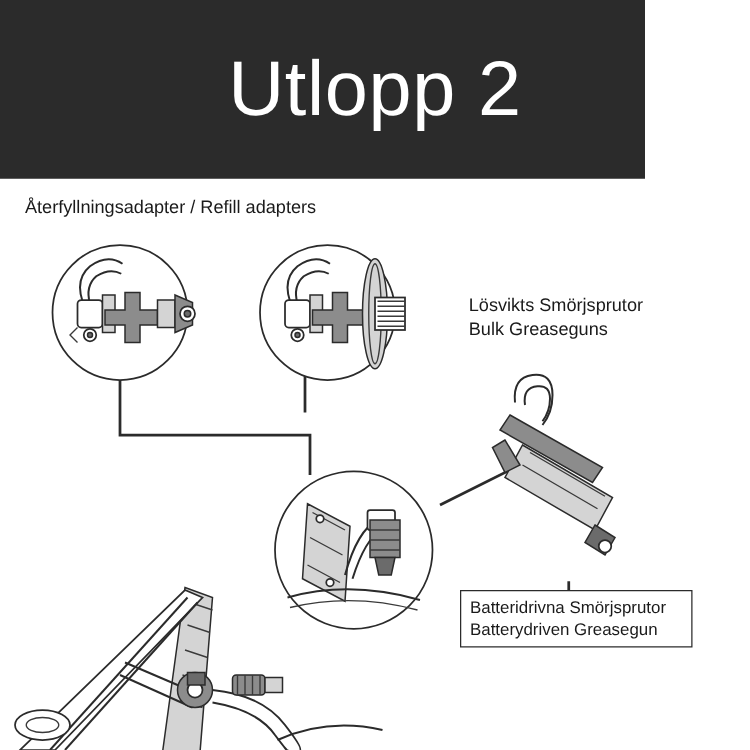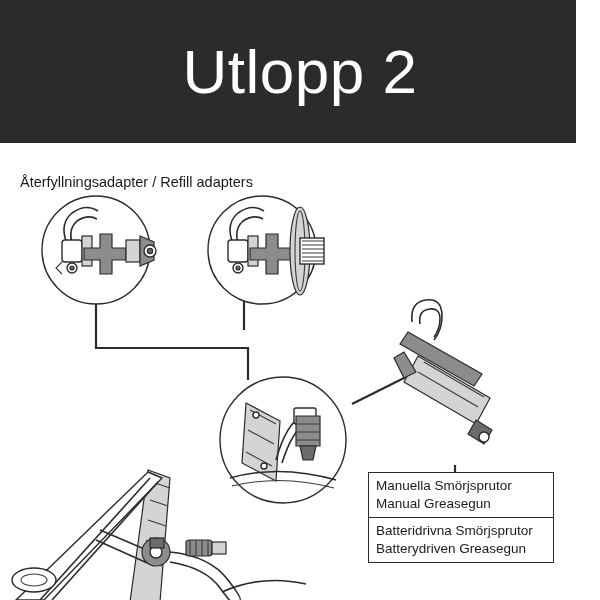--- a/index.html
+++ b/index.html
@@ -13,21 +13,21 @@
     height: 600px;
     background: #ffffff;
     font-family: "Liberation Sans", sans-serif;
     overflow: hidden;
   }
   
   #header-bar {
     position: absolute;
     left: 0;
     top: 0;
-    width: 576px;
+    width: 516px;
     height: 143px;
     background: #2b2b2b;
   }
   #header-title {
     position: absolute;
     left: 0;
     top: 0;
     width: 600px;
     height: 143px;
     display: flex;
@@ -43,21 +43,21 @@
   .label {
     position: absolute;
     color: #1a1a1a;
     font-size: 14.5px;
     line-height: 19px;
     white-space: pre-line;
     font-family: "Liberation Sans", sans-serif;
   }
   #label-refill {
     left: 20px;
-    top: 173px;
+    top: 157px;
     font-size: 14.5px;
   }
   #label-bulk {
     left: 375px;
     top: 236px;
     font-size: 14.5px;
   }
   
   #legend-box {
     position: absolute;
@@ -98,24 +98,24 @@
 </head>
 <body>
 
 <div id="page">
 
   <div id="header-bar">
     <div id="header-title">Utlopp 2</div>
   </div>
 
   <div class="label" id="label-refill">Återfyllningsadapter / Refill adapters</div>
+  <div class="label" id="label-bulk">Lösvikts Smörjsprutor
+Bulk Greaseguns</div>
 
   <div id="legend-box">
-    <div class="legend-row">Manuella Smörjsprutor
-Manual Greasegun</div>
     <div class="legend-row">Batteridrivna Smörjsprutor
 Batterydriven Greasegun</div>
   </div>
 
   <svg id="drawing" viewBox="0 0 600 600" xmlns="http://www.w3.org/2000/svg">
 
     <g>
 
       <path class="ln-thick" d="M 96 300 L 96 348 L 248 348 L 248 380"></path>
       <path class="ln-thick" d="M 244 300 L 244 330"></path>

